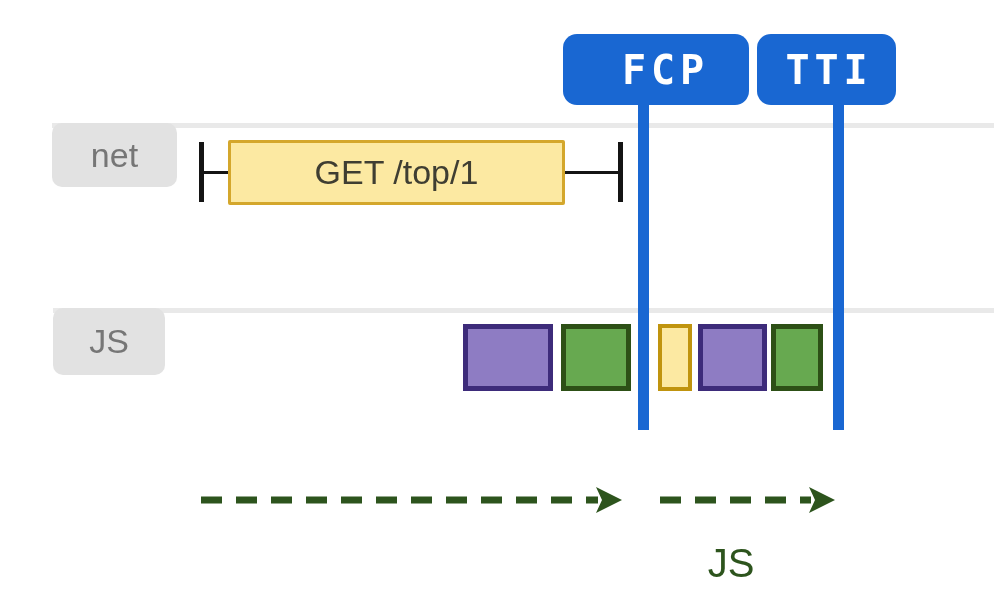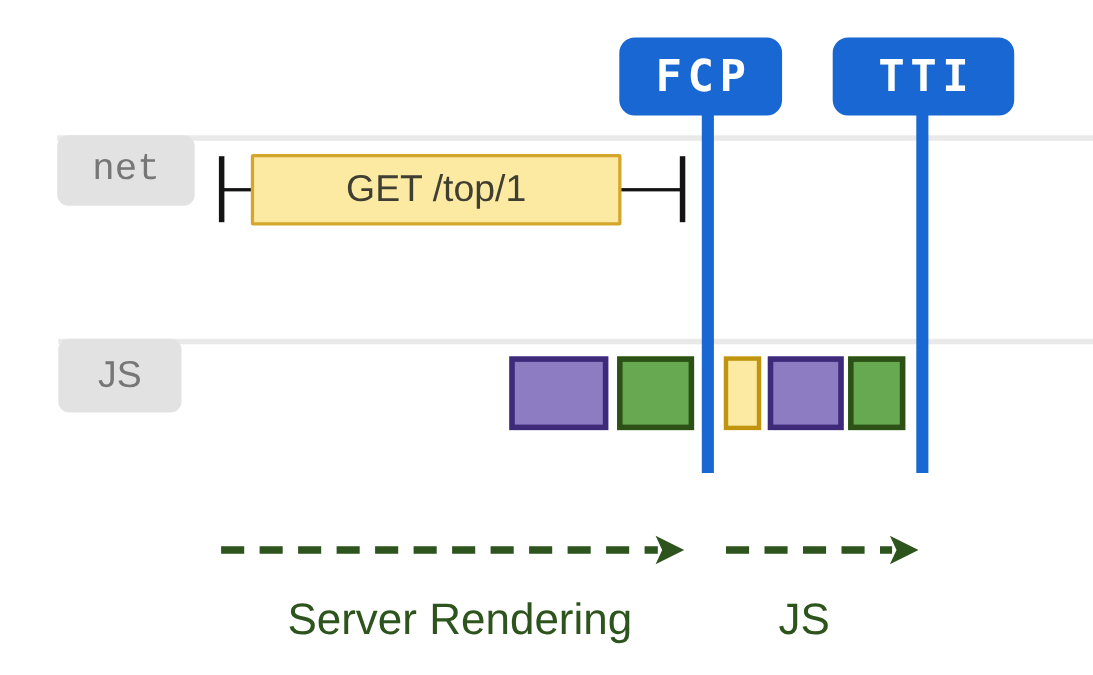--- a/index.html
+++ b/index.html
@@ -46,35 +46,35 @@
   svg.arrows line{stroke:var(--phase-green);stroke-width:7;stroke-dasharray:21 14;}
   svg.arrows polygon{fill:var(--phase-green);}
   .phase-label{position:absolute;top:541px;text-align:center;color:var(--phase-green);font-size:40px;}
 </style>
 </head>
 <body>
 
 <div class="stage">
 
   <div>
-    <div class="badge" style="left: 563px; width: 148px;">
+    <div class="badge" style="left: 563px; width: 172px; padding-left: 14px;">
       <span>FCP</span>
     </div>
     <div class="vline" style="left: 638px;"></div>
   </div>
 
   <div>
-    <div class="badge" style="left: 757px; width: 165px;">
+    <div class="badge" style="left: 757px; width: 139px;">
       <span>TTI</span>
     </div>
     <div class="vline" style="left: 833px;"></div>
   </div>
 
   <div class="track" style="left:52px;top:123px;width:942px;"></div>
-  <div class="tab" style="left:52px;top:123px;width:125px;height:64px;font-family:Liberation Mono, monospace;">
+  <div class="tab" style="left:52px;top:123px;width:125px;height:64px;">
     <span>net</span>
   </div>
 
   <div class="durline" style="left:201px;width:421px;"></div>
   <div class="tick" style="left:199px;"></div>
   <div class="tick" style="left:618px;"></div>
   <div class="reqbox" style="left:228px;width:337px;">
     <span>GET /top/1</span>
   </div>
 
@@ -94,15 +94,14 @@
     <g>
       <line y1="500" y2="500" x1="201" x2="598"></line>
         <polygon points="622,500 596,487 602,500 596,513"></polygon>
     </g>
     <g>
       <line y1="500" y2="500" x1="660" x2="811"></line>
         <polygon points="835,500 809,487 815,500 809,513"></polygon>
     </g>
   </svg>
 
-  <div class="phase-label" style="left: 218px; width: 400px;">Server Rendering</div>
   <div class="phase-label" style="left: 631px; width: 200px;">JS</div>
 </div>
 
 </body></html>

